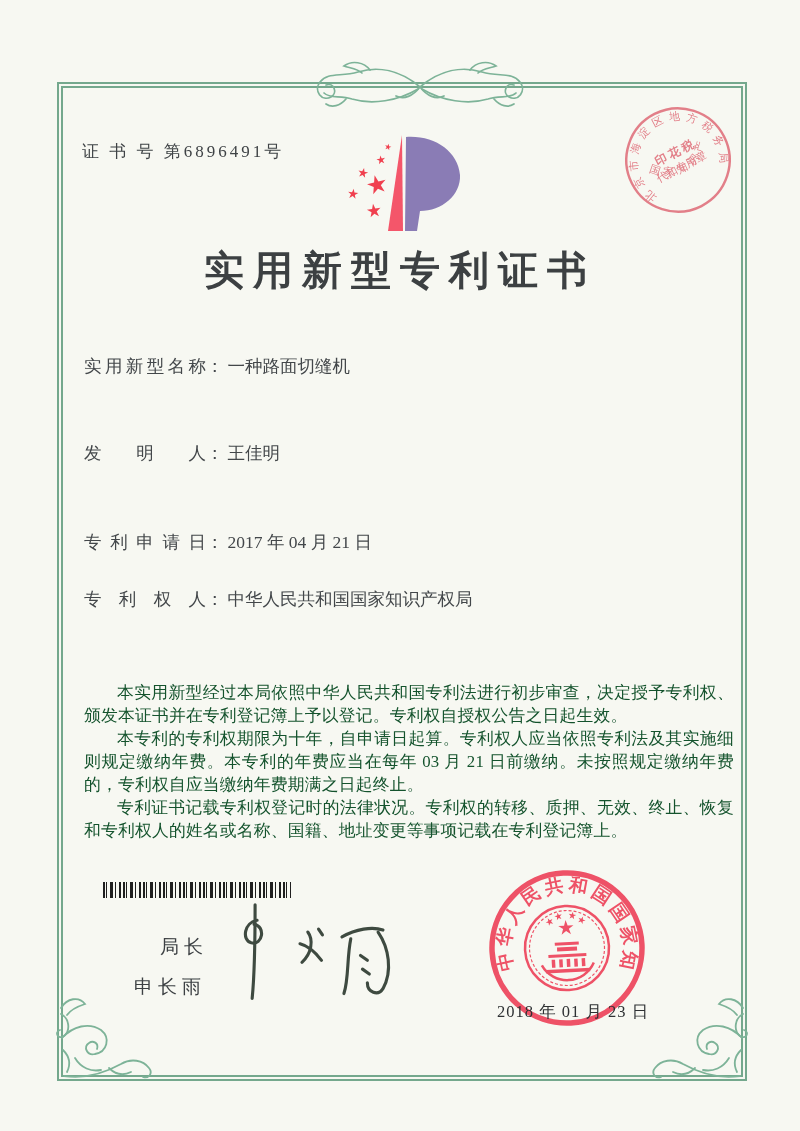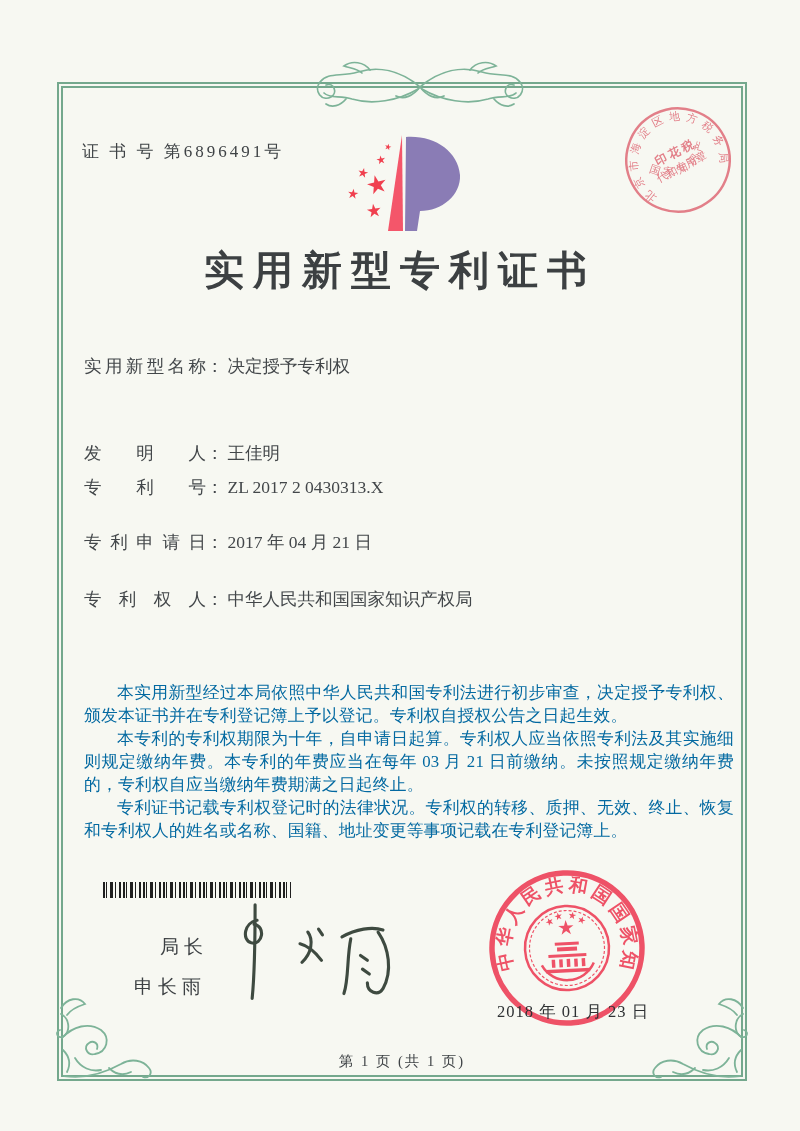--- a/index.html
+++ b/index.html
@@ -29,21 +29,21 @@
   }
   .field{position:absolute;left:84px;font-size:17.5px;color:#43474a;white-space:nowrap;}
   .field-label{
     display:inline-block;width:122px;
     text-align:justify;text-align-last:justify;
     vertical-align:top;
   }
   .field-value{margin-left:4px;}
   .paras{
     position:absolute;left:84px;top:681px;width:650px;
-    font-size:16.8px;line-height:23px;letter-spacing:.2px;color:#0369a1;
+    font-size:16.8px;line-height:23px;letter-spacing:.2px;color:#14532d;
     text-align:justify;
   }
   .paras p{margin:0;text-indent:33px;}
   .barcode{
     position:absolute;left:103px;top:882px;width:188px;height:16px;
     background:repeating-linear-gradient(90deg,
       #1f1f1f 0 2px,#f7f8f2 2px 3px,
       #1f1f1f 3px 4px,#f7f8f2 4px 7px,
       #1f1f1f 7px 10px,#f7f8f2 10px 12px,
       #1f1f1f 12px 13px,#f7f8f2 13px 16px,
@@ -116,27 +116,24 @@
       <use href="#star" transform="translate(31,42) scale(5.2) rotate(12)"></use>
       <use href="#star" transform="translate(45,54) scale(10) rotate(-14)"></use>
       <use href="#star" transform="translate(21,63) scale(5.4) rotate(8)"></use>
       <use href="#star" transform="translate(42,80) scale(7.2) rotate(-8)"></use>
     </g>
   </svg>
 
   <div class="title">实用新型专利证书</div>
 
   <div class="field" style="top:354px">
-    <span class="field-label">实用新型名称</span><span>：</span><span class="field-value">决定授予专利权</span>
+    <span class="field-label">实用新型名称</span><span>：</span><span class="field-value">一种路面切缝机</span>
   </div>
   <div class="field" style="top:441px">
     <span class="field-label">发明人</span><span>：</span><span class="field-value">王佳明</span>
-  </div>
-  <div class="field" style="top:475px">
-    <span class="field-label">专利号</span><span>：</span><span class="field-value">ZL 2017 2 0430313.X</span>
   </div>
   <div class="field" style="top:530px">
     <span class="field-label">专利申请日</span><span>：</span><span class="field-value">2017 年 04 月 21 日</span>
   </div>
   <div class="field" style="top:587px">
     <span class="field-label">专利权人</span><span>：</span><span class="field-value">中华人民共和国国家知识产权局</span>
   </div>
 
   <div class="paras">
     <p>本实用新型经过本局依照中华人民共和国专利法进行初步审查，决定授予专利权、颁发本证书并在专利登记簿上予以登记。专利权自授权公告之日起生效。</p>
@@ -204,15 +201,14 @@
     <text font-size="10.5" fill="#df6b77" font-family="Liberation Serif, DejaVu Serif, serif">
       <textPath href="#stampTop" startOffset="2" textLength="168" lengthAdjust="spacing">北京市海淀区地方税务局</textPath>
     </text>
     <text font-size="10.5" fill="#df6b77" font-family="Liberation Serif, DejaVu Serif, serif">
       <textPath href="#stampBottom" startOffset="8" textLength="100" lengthAdjust="spacing">国家知识产权局</textPath>
     </text>
     <text x="60" y="56" text-anchor="middle" font-size="11.5" fill="#df6b77" font-weight="bold" font-family="Liberation Serif, DejaVu Serif, serif">印 花 税</text>
     <text x="60" y="71" text-anchor="middle" font-size="10.5" fill="#df6b77" font-family="Liberation Serif, DejaVu Serif, serif">代扣专用章</text>
   </svg>
 
-  <div class="footer">第 1 页 (共 1 页)</div>
 
 </div>
 
 </body></html>

